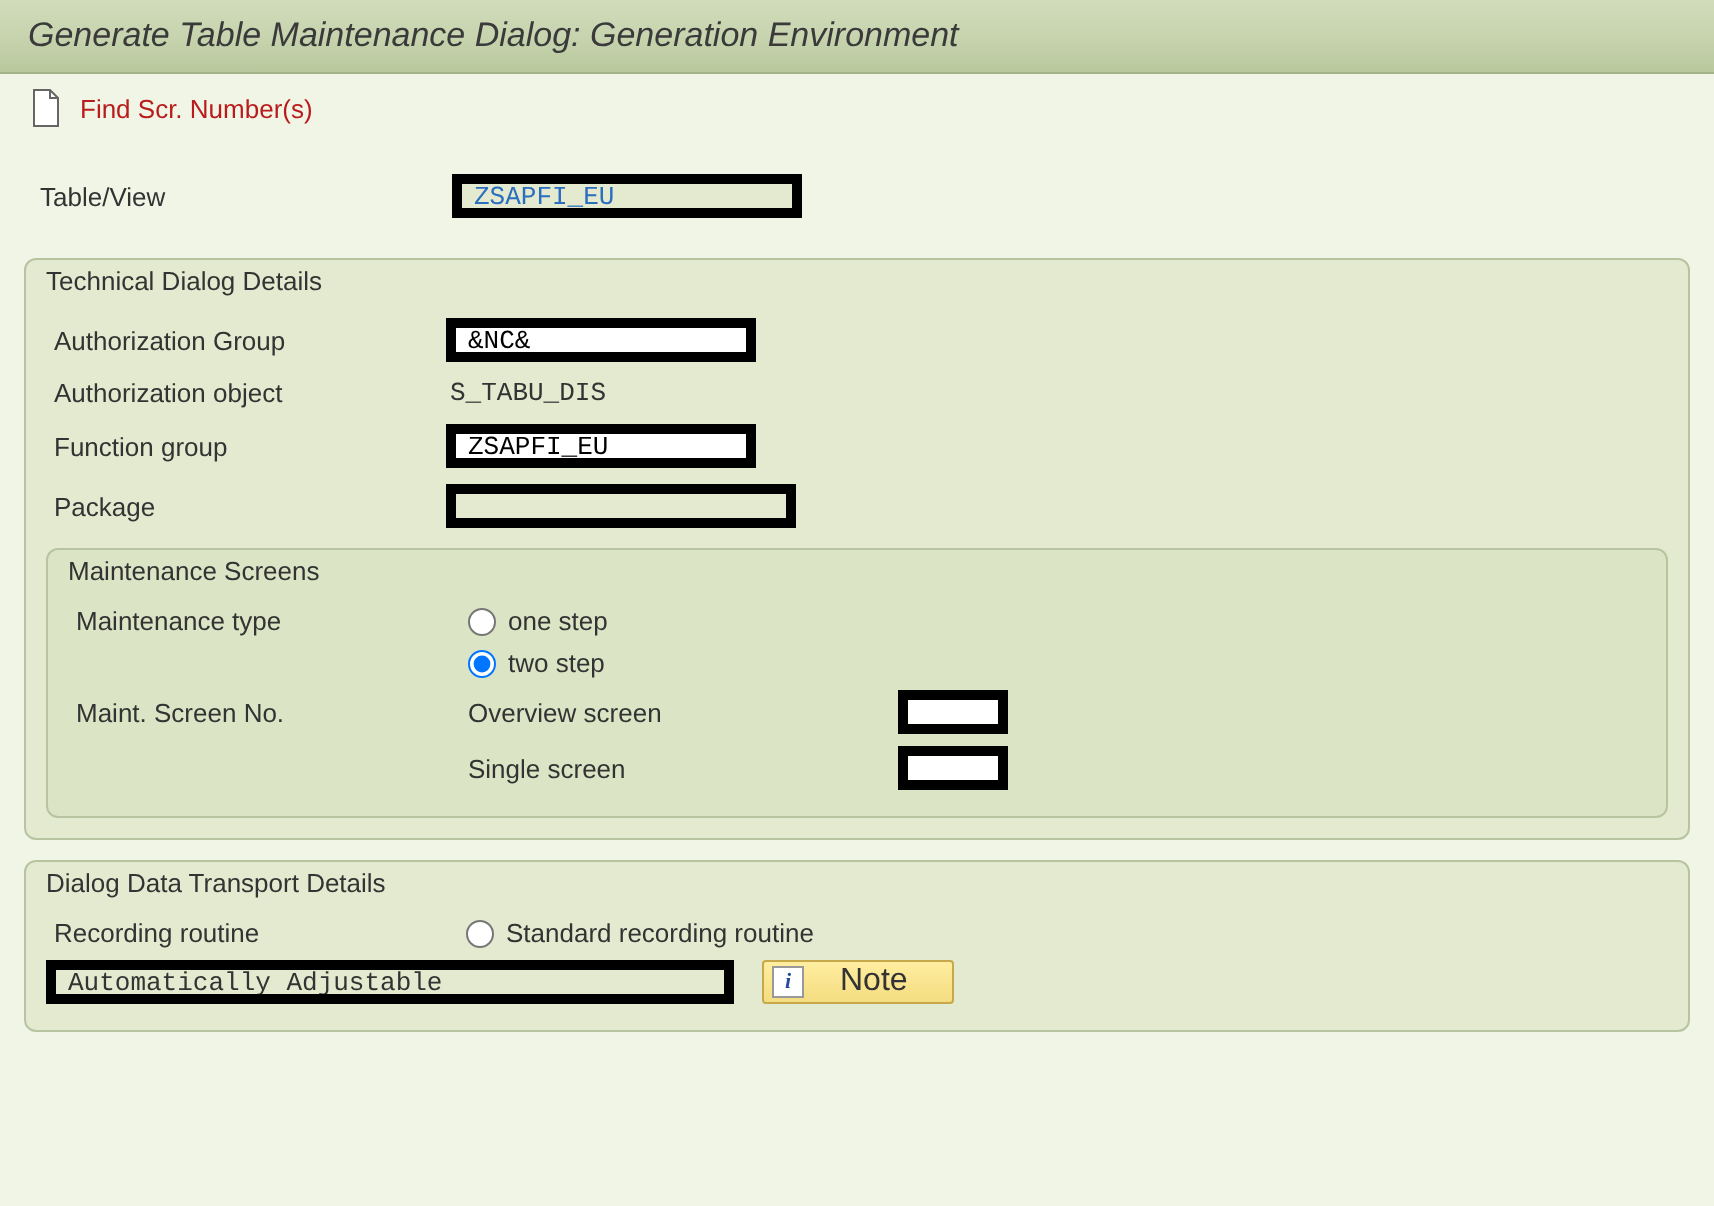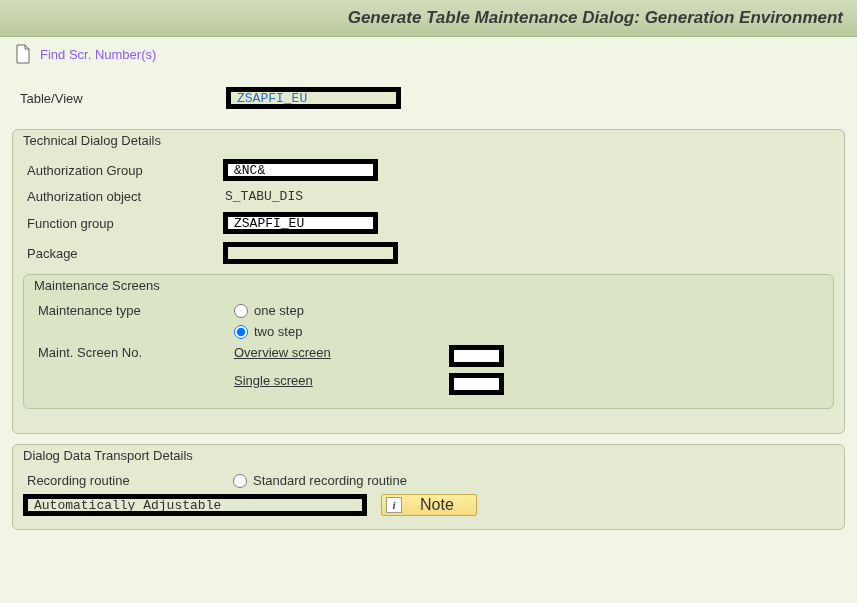--- a/index.html
+++ b/index.html
@@ -10,39 +10,38 @@
       color: #333;
       width: 857px;
       height: 603px;
       overflow: hidden;
     }
     .title-bar {
       background: linear-gradient(to bottom, #d2dcbb 0%, #c7d4af 50%, #b9c89d 100%);
       border-bottom: 1px solid #a3b389;
       padding: 8px 14px;
       font-size: 17px;
-      font-weight: bold;
+      font-weight: normal;
       font-style: italic;
       color: #3a3a3a;
-      text-align: right;
     }
     .toolbar {
       background: #f1f5e6;
       padding: 6px 14px 10px 14px;
       display: flex;
       align-items: center;
       gap: 8px;
     }
     .toolbar-icon {
       width: 18px;
       height: 22px;
     }
     .toolbar-label {
       font-size: 13px;
-      color: #8b5cf6;
+      color: #b91c1c;
     }
     .content {
       padding: 0 12px;
     }
     .field-row {
       display: flex;
       align-items: center;
       padding: 4px 0;
     }
     .field-label {
@@ -85,21 +84,21 @@
     .group-box {
       border: 1px solid #b8c4a0;
       border-radius: 6px;
       background: #e3eacf;
       margin-top: 10px;
       padding: 0 10px 10px 10px;
       position: relative;
     }
     .group-box.inner {
       background: #dbe4c4;
-      margin: 6px 0 14px 0;
+      margin: 6px 0 0 0;
     }
     .group-legend {
       position: relative;
       top: -1px;
       font-size: 13px;
       color: #333;
       padding: 4px 0 6px 0;
     }
     .group-box > .field-row .field-label {
       width: 200px;
@@ -112,30 +111,30 @@
     }
     .radio-input {
       width: 14px;
       height: 14px;
     }
     .radio-label {
       font-size: 13px;
     }
     .screen-row {
       display: flex;
+      align-items: center;
       padding: 3px 0;
     }
     .screen-label {
       width: 200px;
       font-size: 13px;
       padding-left: 4px;
     }
     .screen-sublabel {
       width: 215px;
-      text-decoration: underline;
       font-size: 13px;
     }
     .note-btn {
       display: inline-flex;
       align-items: center;
       background: linear-gradient(to bottom, #ffeea0, #f4dc80);
       border: 1px solid #c7a84a;
       border-radius: 2px;
       padding: 2px 4px;
       height: 22px;

